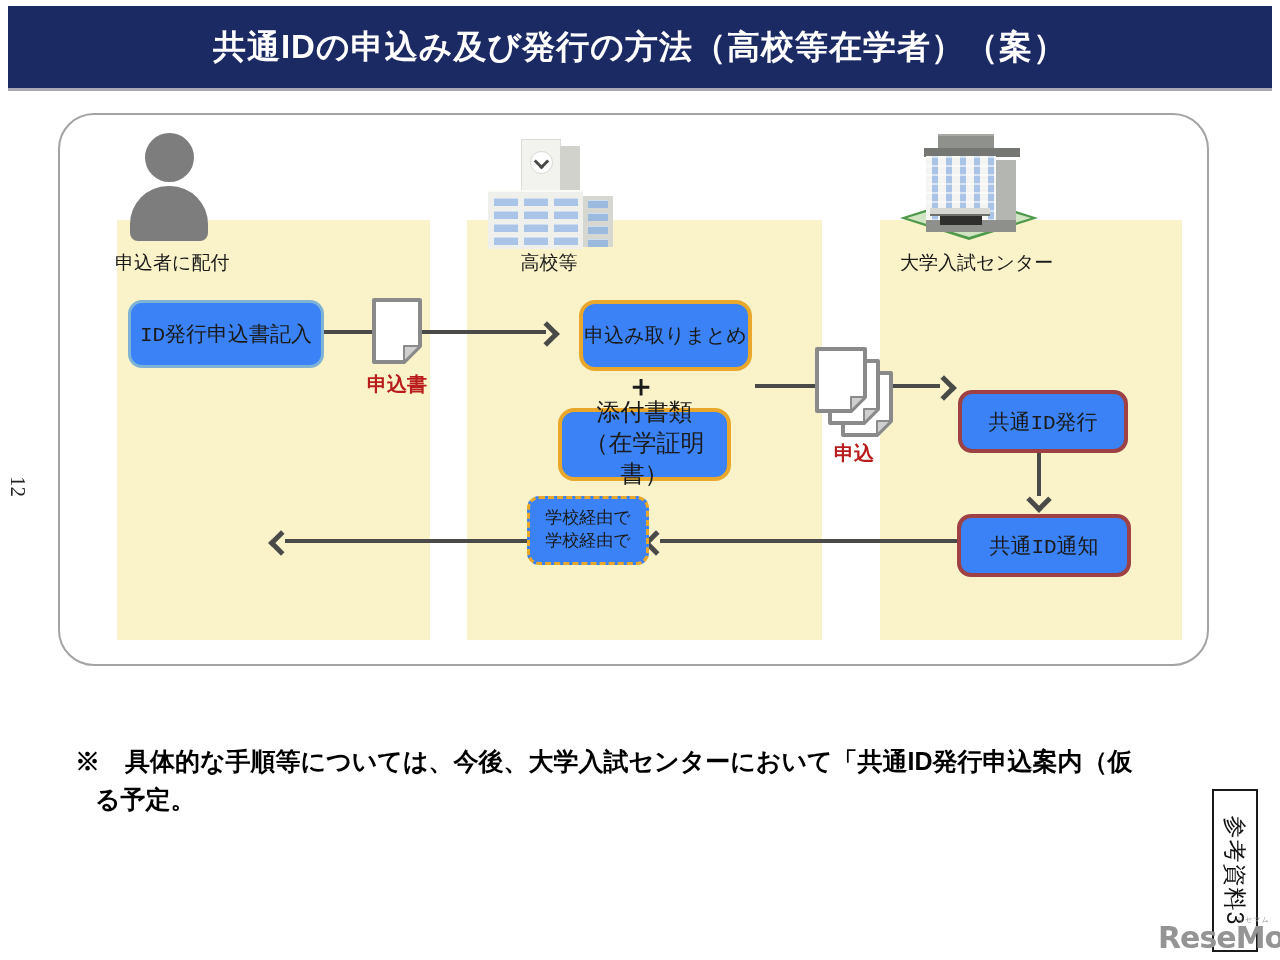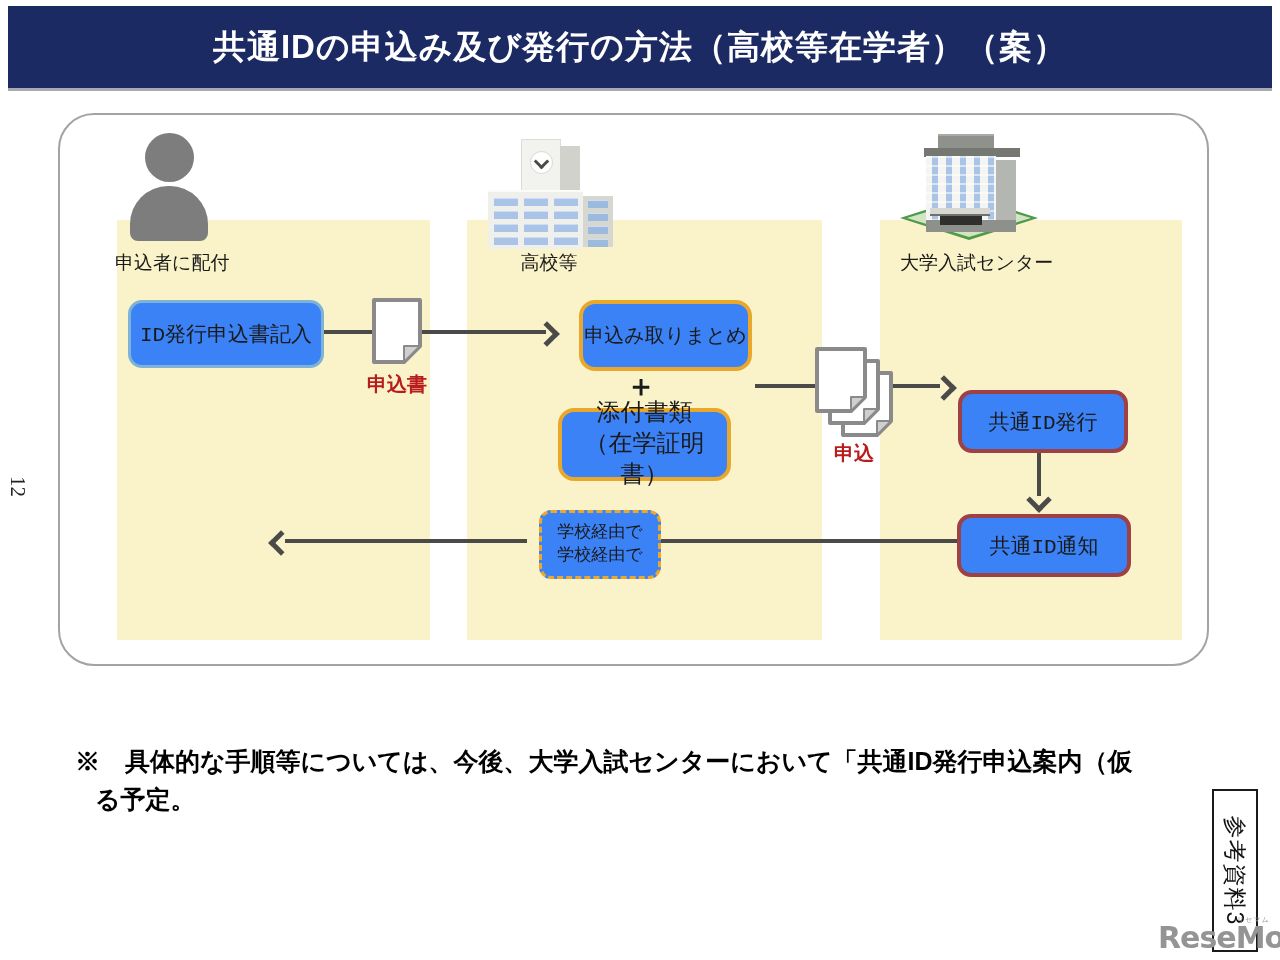--- a/index.html
+++ b/index.html
@@ -179,21 +179,21 @@
 
 <div class="fbox gold small" style="left:558px;top:408px;width:165px;height:65px;">
   <span>添付書類</span>
   <span>（在学証明書）</span>
 </div>
 
 <div class="fbox red" style="left:958px;top:358px;width:162px;height:55px;margin-top:32px;">共通ID発行</div>
 
 <div class="fbox red" style="left:957px;top:514px;width:166px;height:55px;">共通ID通知</div>
 
-<div class="fbox dashed" style="left:527px;top:510px;width:116px;height:63px;margin-left:12px;">
+<div class="fbox dashed" style="left:527px;top:496px;width:116px;height:63px;">
   <span>学校経由で</span>
   <span>学校経由で</span>
 </div>
 
 <div class="ln" style="left:318px;top:330px;width:228px;height:4px;"></div>
 <div class="ah r" style="left:538px;top:325px;"></div>
 
 <div class="ln" style="left:755px;top:384px;width:185px;height:4px;"></div>
 <div class="ah r" style="left:935px;top:379px;"></div>
 

